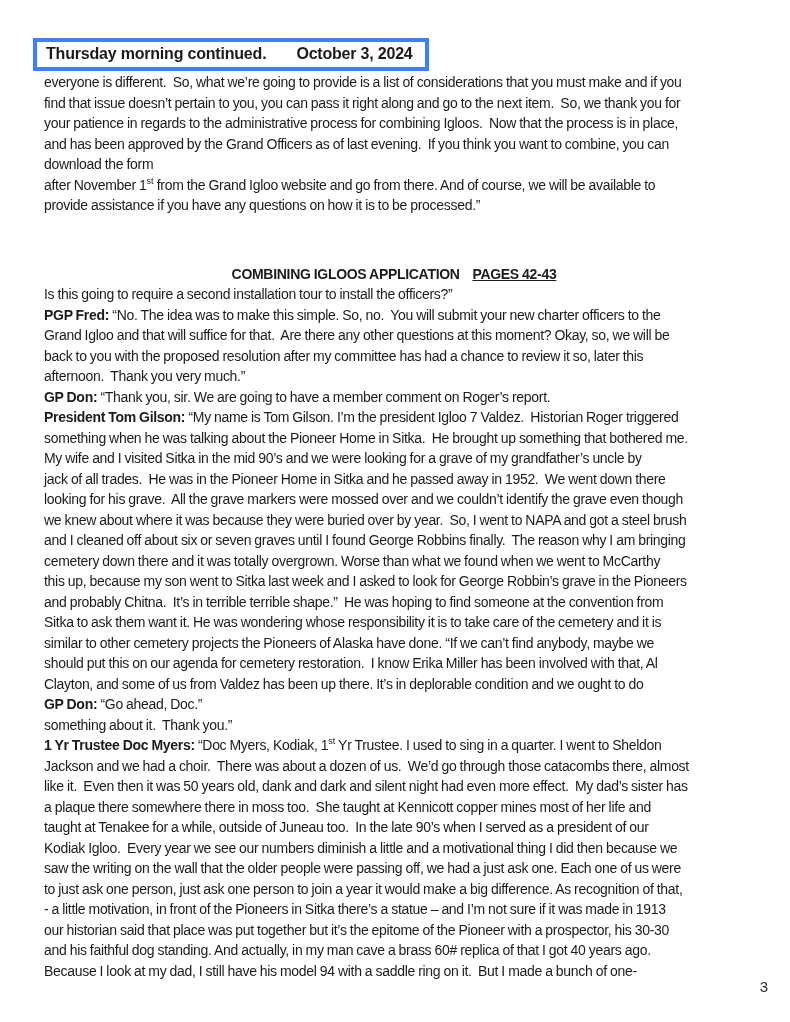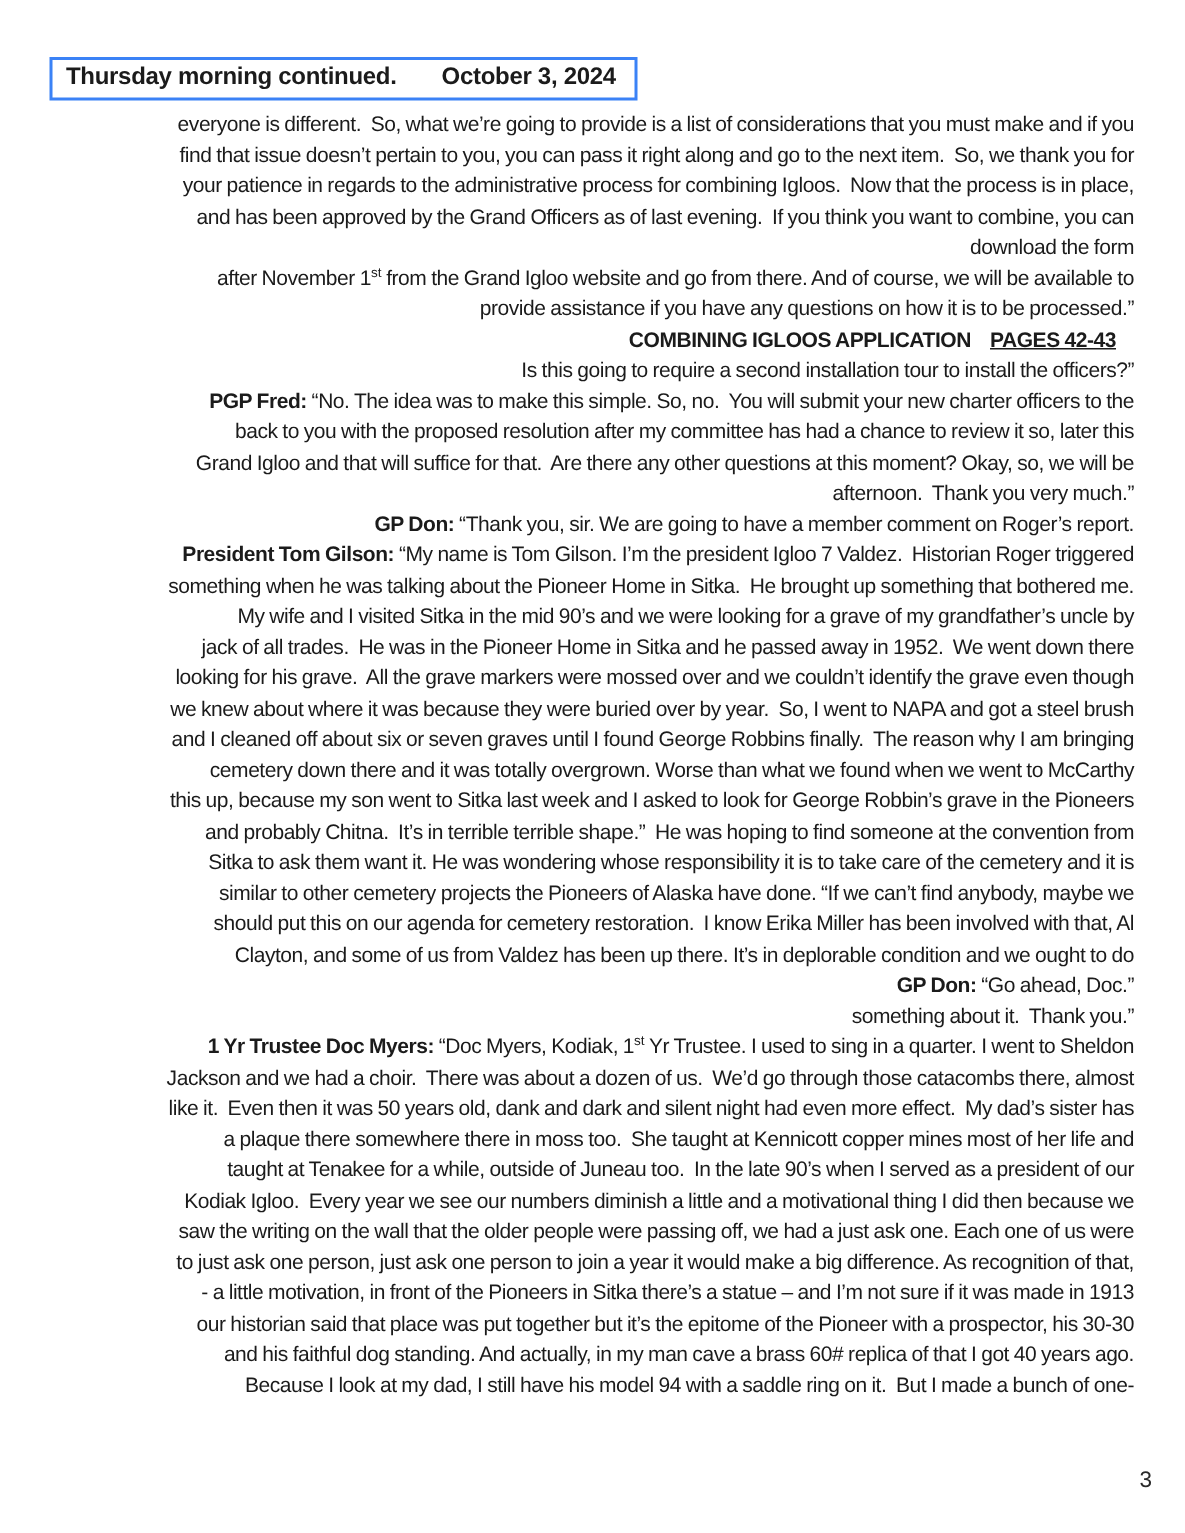--- a/index.html
+++ b/index.html
@@ -8,35 +8,35 @@
     background: #ffffff;
     font-family: "Liberation Sans", sans-serif;
     color: #1b1b1b;
     position: relative;
     overflow: hidden;
   }
   .page { position: absolute; inset: 0; background: #ffffff; }
 
   .header-box {
     position: absolute; left: 33px; top: 38px;
-    border: 2px solid #3b82f6;
+    border: 4px solid #3b82f6;
     padding: 3px 12px 4px 9px;
     font-weight: bold; font-size: 16px;
     letter-spacing: -0.2px;
     white-space: pre;
   }
   .header-gap { display: inline-block; width: 30px; }
 
   .doc-body {
     position: absolute; left: 44px; top: 72px; width: 712px;
     font-size: 14px; line-height: 20.5px;
     letter-spacing: -0.3px; word-spacing: -0.4px;
   }
-  .line { white-space: pre; height: 20.5px; text-align: right; }
-  .line.right { text-align: right; padding-right: 12px; }
+  .line { white-space: pre; height: 20.5px; }
+  .line.right { text-align: center; padding-right: 12px; margin-top: 48px; }
   .b { font-weight: bold; }
   .u { text-decoration: underline; }
   sup { font-size: 9px; line-height: 0; letter-spacing: 0; vertical-align: super; }
 
   .page-number {
     position: absolute; right: 22px; top: 978px;
     font-size: 15px; color: #2a2a2a;
   }
 </style>
 </head>
@@ -50,22 +50,22 @@
       <div class="line"><span>everyone is different.  So, what we’re going to provide is a list of considerations that you must make and if you</span></div>
       <div class="line"><span>find that issue doesn’t pertain to you, you can pass it right along and go to the next item.  So, we thank you for</span></div>
       <div class="line"><span>your patience in regards to the administrative process for combining Igloos.  Now that the process is in place,</span></div>
       <div class="line"><span>and has been approved by the Grand Officers as of last evening.  If you think you want to combine, you can</span></div>
       <div class="line"><span>download the form</span></div>
       <div class="line"><span>after November 1</span><sup>st</sup><span> from the Grand Igloo website and go from there. And of course, we will be available to</span></div>
       <div class="line"><span>provide assistance if you have any questions on how it is to be processed.”</span></div>
       <div class="line right"><span class="b">COMBINING IGLOOS APPLICATION</span><span class="b">    </span><span class="b u">PAGES 42-43</span></div>
       <div class="line"><span>Is this going to require a second installation tour to install the officers?”</span></div>
       <div class="line"><span class="b">PGP Fred:</span><span> “No. The idea was to make this simple. So, no.  You will submit your new charter officers to the</span></div>
+      <div class="line"><span>Grand Igloo and that will suffice for that.  Are there any other questions at this moment? Okay, so, we will be</span></div>
       <div class="line"><span>back to you with the proposed resolution after my committee has had a chance to review it so, later this</span></div>
-      <div class="line"><span>Grand Igloo and that will suffice for that.  Are there any other questions at this moment? Okay, so, we will be</span></div>
       <div class="line"><span>afternoon.  Thank you very much.”</span></div>
       <div class="line"><span class="b">GP Don:</span><span> “Thank you, sir. We are going to have a member comment on Roger’s report.</span></div>
       <div class="line"><span class="b">President Tom Gilson:</span><span> “My name is Tom Gilson. I’m the president Igloo 7 Valdez.  Historian Roger triggered</span></div>
       <div class="line"><span>something when he was talking about the Pioneer Home in Sitka.  He brought up something that bothered me.</span></div>
       <div class="line"><span>My wife and I visited Sitka in the mid 90’s and we were looking for a grave of my grandfather’s uncle by</span></div>
       <div class="line"><span>jack of all trades.  He was in the Pioneer Home in Sitka and he passed away in 1952.  We went down there</span></div>
       <div class="line"><span>looking for his grave.  All the grave markers were mossed over and we couldn’t identify the grave even though</span></div>
       <div class="line"><span>we knew about where it was because they were buried over by year.  So, I went to NAPA and got a steel brush</span></div>
       <div class="line"><span>and I cleaned off about six or seven graves until I found George Robbins finally.  The reason why I am bringing</span></div>
       <div class="line"><span>cemetery down there and it was totally overgrown. Worse than what we found when we went to McCarthy</span></div>

